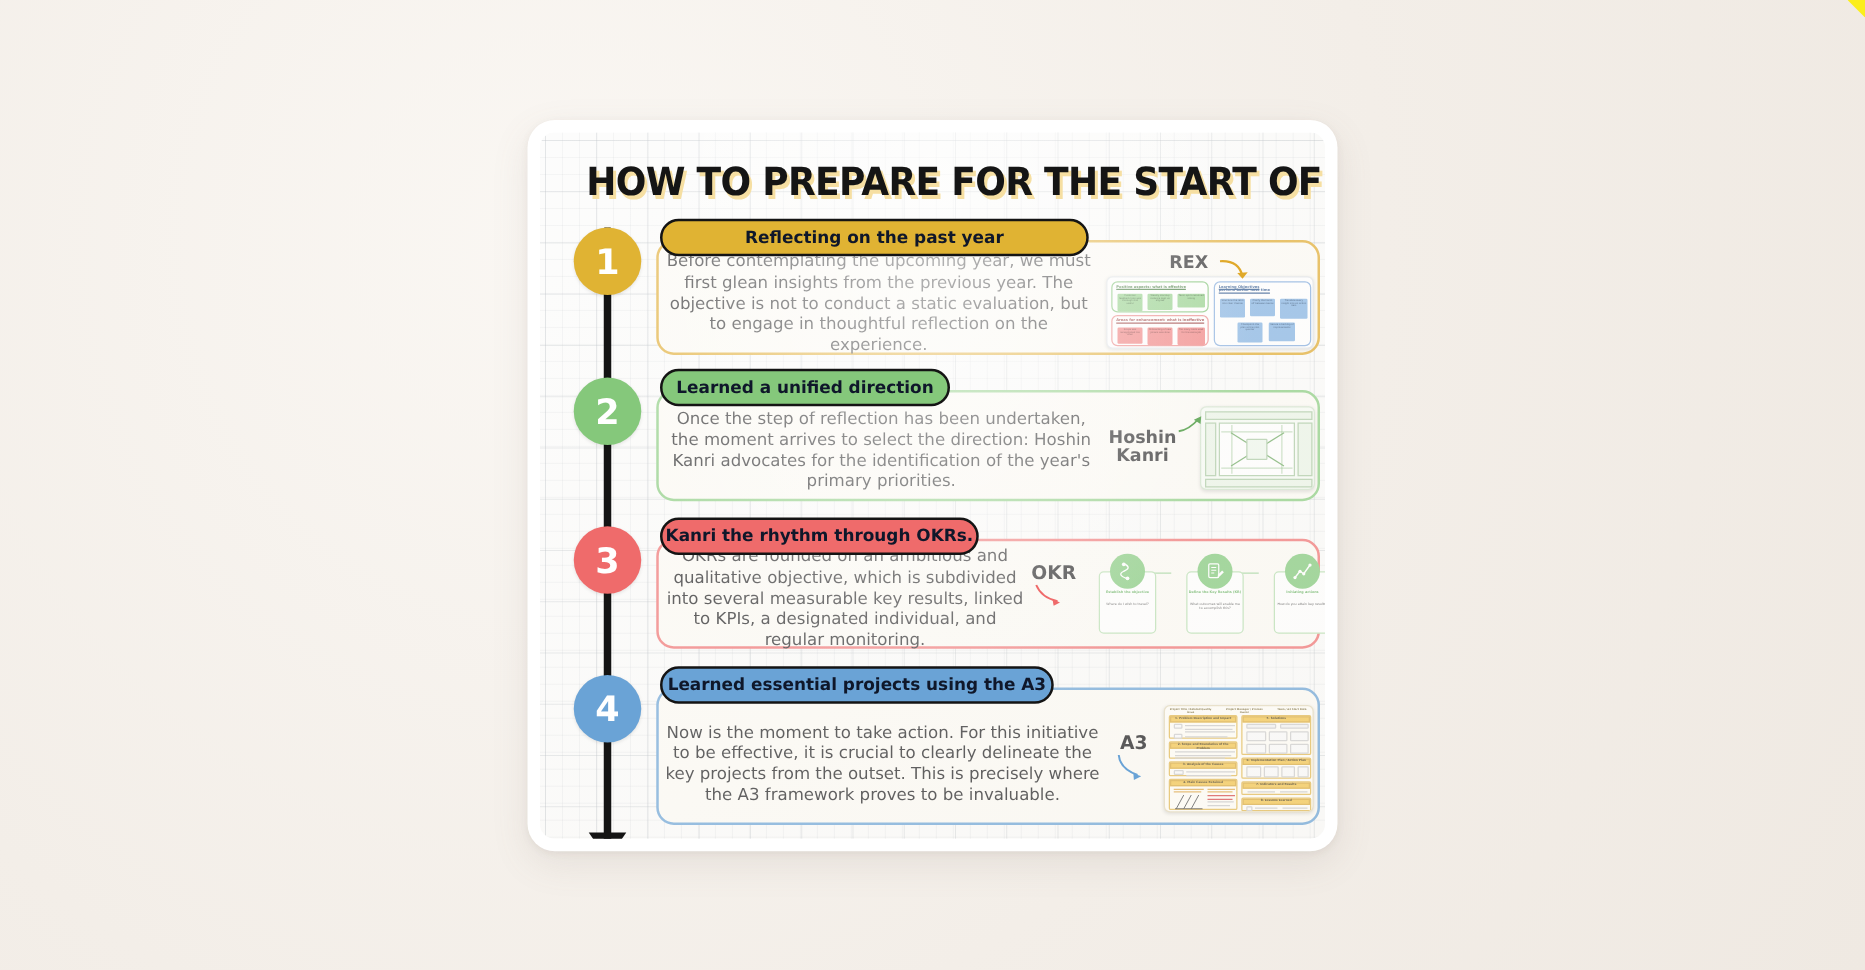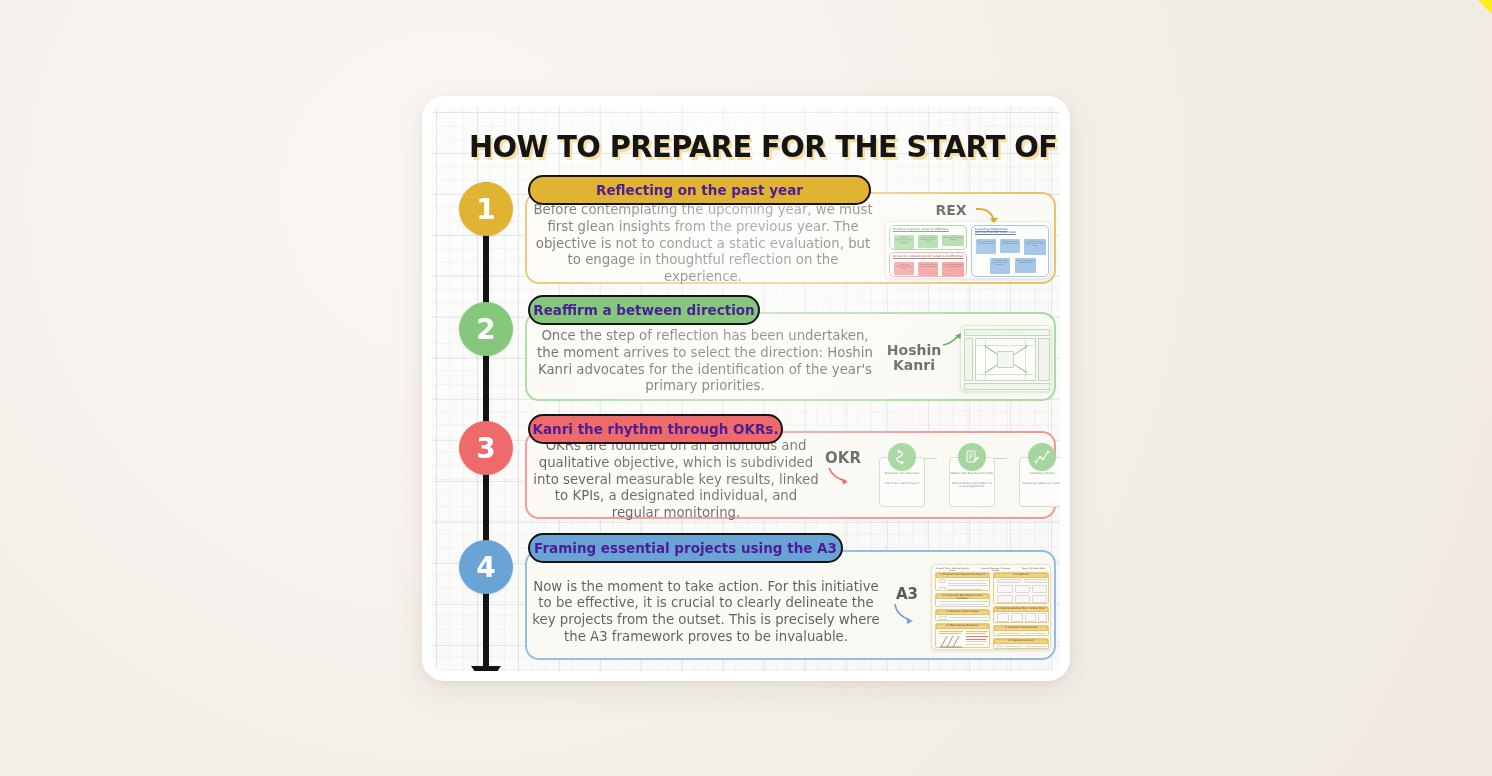--- a/index.html
+++ b/index.html
@@ -142,21 +142,21 @@
     top: -19px;
     left: 0px;
     height: 30px;
     border: 2.4px solid #141414;
     border-radius: 16px;
     display: flex; align-items: center; justify-content: center;
     padding: 0 18px;
     font-family: "DejaVu Sans", sans-serif;
     font-weight: 700;
     font-size: 13.5px;
-    color: #4c1d95;
+    color: #0f172a;
     white-space: nowrap;
     z-index: 5;
   }
 
   .body-text {
     font-family: "DejaVu Sans", sans-serif;
     font-size: 13.3px;
     line-height: 1.26;
     color: #1b1b1d;
     text-align: center;
@@ -315,21 +315,21 @@
         </div>
       </div>
 
       <div class="step">
         <div class="circle" style="top:196px; background:#85c87b;">
           <span>2</span>
         </div>
 
         <div class="panel" style="top:206px; width:531px; height:89px; border-color:#88cc7e;">
           <div class="pill" style="background:#85c87b; left:1px; width:232px;">
-            <span>Reaffirm a between direction</span>
+            <span>Learned a unified direction</span>
           </div>
 
           <div class="panel-inner">
             <div class="body-text" style="width:348px; margin-left:4px; margin-top:10px;">Once the step of reflection has been undertaken, the moment arrives to select the direction: Hoshin Kanri advocates for the identification of the year's primary priorities.</div>
 
             <div class="thumb-label" style="position:absolute; left:358px; top:29px; width:58px;">Hoshin
 Kanri</div>
 
             <svg class="mini-arrow" style="left:414px; top:16px;" width="22" height="18" viewBox="0 0 22 18">
               <path d="M2 15 Q10 14 18 5" stroke="#6fae66" stroke-width="1.5" fill="none"></path>
@@ -427,21 +427,21 @@
         </div>
       </div>
 
       <div class="step">
         <div class="circle" style="top:434px; background:#6aa3d6;">
           <span>4</span>
         </div>
 
         <div class="panel" style="top:444px; width:531px; height:110px; border-color:#6aa3d6;">
           <div class="pill" style="background:#6aa3d6; left:1px; width:315px;">
-            <span>Framing essential projects using the A3</span>
+            <span>Learned essential projects using the A3</span>
           </div>
 
           <div class="panel-inner">
             <div class="body-text" style="width:358px; margin-left:0px; margin-top:14px;">Now is the moment to take action. For this initiative to be effective, it is crucial to clearly delineate the key projects from the outset. This is precisely where the A3 framework proves to be invaluable.</div>
 
             <div class="thumb-label" style="position:absolute; left:362px; top:34px; width:36px; font-size:15px;">A3</div>
 
             <svg class="mini-arrow" style="left:366px; top:50px;" width="26" height="24" viewBox="0 0 26 24">
               <path d="M2 2 Q3 13 17 18" stroke="#6aa3d6" stroke-width="1.6" fill="none"></path>
               <path d="M20 19 l-6.3 -2.2 l0.4 5.2 z" fill="#6aa3d6"></path>

